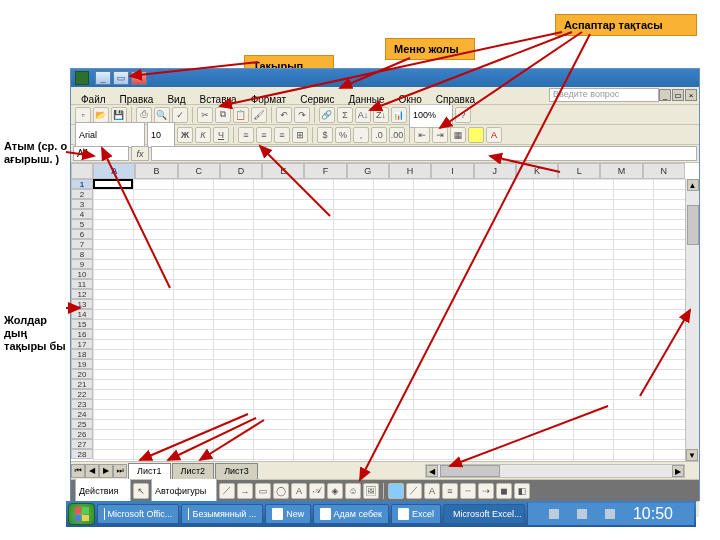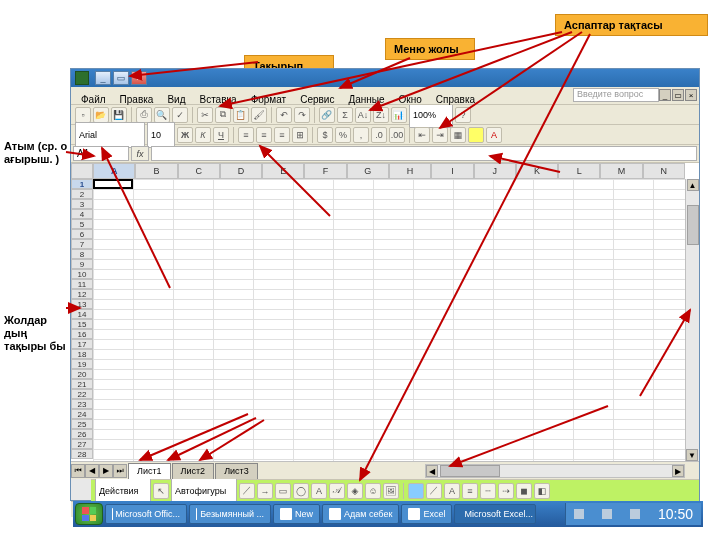--- a/index.html
+++ b/index.html
@@ -16,21 +16,21 @@
   
   .excel-window { position: absolute; left: 70px; top: 68px; width: 630px; height: 433px; border: 1px solid #6a8fb5; background: #e8e8e8; }
   .titlebar { height: 18px; background: linear-gradient(#3a81c9,#2a6db0); display: flex; align-items: center; padding: 0 4px; }
   .titlebar .xicon { width: 14px; height: 14px; background: #2d6f2d; border: 1px solid #1f4f1f; margin-right: 4px; }
   .titlebar .title { color: #fff; font-size: 10px; flex: 1; }
   .titlebar .winbtn { width: 16px; height: 14px; background: linear-gradient(#e3eefc,#a8c5e8); border: 1px solid #5a7fa5; margin-left: 2px; display:flex; align-items:center; justify-content:center; font-size:9px; color:#2a4d70;}
   .winbtn.close { background: linear-gradient(#f4a09a,#d6544a); color:#fff; }
 
   .menubar { height: 18px; background: #ece9d8; display: flex; align-items: center; padding: 0 4px; gap: 2px; border-bottom: 1px solid #c8c4b4; position: relative; }
   .menubar .mitem { padding: 1px 6px; font-size: 10px; color: #000; margin-top: 8px; }
-  .menubar .helpbox { position: absolute; right: 40px; top: 1px; width: 86px; height: 14px; border: 1px solid #b0b0b0; background: #fff; font-size: 9px; color: #999; padding: 0 3px; }
+  .menubar .helpbox { position: absolute; right: 40px; top: 1px; width: 110px; height: 14px; border: 1px solid #b0b0b0; background: #fff; font-size: 9px; color: #999; padding: 0 3px; }
   .menubar .mdi { position:absolute; right:2px; top:2px; display:flex; gap:1px;}
   .menubar .mdi span{ width:12px; height:12px; background:#d4d0c0; border:1px solid #888; font-size:8px; display:flex; align-items:center; justify-content:center;}
 
   .toolbar { height: 20px; background: #ece9d8; display: flex; align-items: center; padding: 0 4px; gap: 2px; border-bottom: 1px solid #c8c4b4; }
   .tbtn { width: 16px; height: 16px; background: #f4f2e8; border: 1px solid #c0bcac; border-radius: 2px; display:flex; align-items:center; justify-content:center; font-size:9px; color:#555;}
   .tsel { height: 16px; border: 1px solid #b0b0b0; background: #fff; font-size: 9px; display:flex; align-items:center; padding:12px 3px;}
   .tsep { width:1px; height:16px; background:#c0bcac; margin:0 2px;}
 
   .formulabar { height: 18px; background: #ece9d8; display: flex; align-items: center; padding: 0 2px; border-bottom: 1px solid #c8c4b4; }
   .namebox { width: 56px; height: 15px; border: 1px solid #b0b0b0; background: #fff; font-size: 10px; display:flex; align-items:center; padding:0 3px; margin-right: 2px;}
@@ -55,42 +55,42 @@
 
   .tabs-row { height: 18px; background: #ece9d8; display:flex; align-items:center; border-top:1px solid #c0c0c0; position:relative;}
   .tabnav { display:flex; }
   .tabnav span{ width:14px; height:14px; background:#d4d0c0; border:1px solid #a0a0a0; font-size:8px; display:flex; align-items:center; justify-content:center;}
   .sheet-tab { height:16px; padding:0 8px; background:#fff; border:1px solid #888; border-bottom:none; font-size:9px; display:flex; align-items:center; margin-left:1px;}
   .sheet-tab.inactive{ background:#d4d0c0;}
   .hscroll { position:absolute; right:14px; top:2px; width:260px; height:14px; background:#e8e8e8; border:1px solid #c0c0c0; display:flex; align-items:center;}
   .hscroll .sbtn{ width:12px; height:12px; background:#d4d0c0; border:1px solid #a0a0a0; font-size:8px; display:flex; align-items:center; justify-content:center;}
   .hscroll .thumb{ width:60px; height:12px; background:#c8c8c8; border:1px solid #a0a0a0; margin:0 2px;}
 
-  .bottom-toolbar { height:22px; background:#bef264; display:flex; align-items:center; padding:0 4px; gap:2px; border-top:1px solid #c8c4b4;margin-left:20px;}
+  .bottom-toolbar { height:22px; background:#737373; display:flex; align-items:center; padding:0 4px; gap:2px; border-top:1px solid #c8c4b4;}
   .statusbar { height:16px; background:#ece9d8; border-top:1px solid #c8c4b4; font-size:9px; padding:1px 6px; color:#444;}
 
-  .taskbar { position:absolute; left:73px; top:501px; width:630px; height:26px; background: linear-gradient(#3a81c9,#245a9c); display:flex; align-items:center; padding:0 2px; gap:2px;}
+  .taskbar { position:absolute; left:66px; top:501px; width:630px; height:26px; background: linear-gradient(#3a81c9,#245a9c); display:flex; align-items:center; padding:0 2px; gap:2px;}
   .start-btn { width:28px; height:22px; background: radial-gradient(circle,#6cbf4a,#2d8a2d); border-radius:4px; border:1px solid #1f5f1f; display:flex; align-items:center; justify-content:center;}
   .start-flag{ width:14px; height:14px; display:grid; grid-template:1fr 1fr/1fr 1fr; gap:1px;}
   .start-flag span:nth-child(1){background:#e55;}
   .start-flag span:nth-child(2){background:#5c5;}
   .start-flag span:nth-child(3){background:#57e;}
   .start-flag span:nth-child(4){background:#ec5;}
   .task-item { height:20px; padding:0 6px; background:#4a8ed0; border:1px solid #2a5d92; border-radius:2px; color:#fff; font-size:9px; display:flex; align-items:center; gap:3px; max-width:82px; overflow:hidden; white-space:nowrap;}
   .task-item.active{ background:#2d6cad;}
   .task-item .ticon{ width:12px; height:12px; background:#fff; border-radius:1px;}
-  .tray { margin-left:auto; height:22px; background:#4a8ed0; border-left:1px solid #2a5d92; display:flex; align-items:center; padding:0 8px; gap:18px; color:#fff; font-size:14px;}
+  .tray { margin-left:auto; height:22px; background:#4a8ed0; border-left:1px solid #2a5d92; display:flex; align-items:center; padding:0 21px; gap:18px; color:#fff; font-size:16px;}
   .tray .ticon{ width:10px; height:10px; background:#bcd;}
 </style>
 </head>
 <body>
 
 <div class="callout-box" style="left:244px; top:55px; width:90px;">Тақырып жолы</div>
 <div class="callout-box" style="left:385px; top:38px; width:90px;">Меню жолы</div>
-<div class="callout-box" style="left:555px; top:14px; width:153px;">Аспаптар тақтасы</div>
+<div class="callout-box" style="left:555px; top:14px; width:142px;">Аспаптар тақтасы</div>
 
 <div class="callout-text" style="left:4px; top:140px; width:64px;">Атым (ср.    о ағырыш.   )</div>
 <div class="callout-text" style="left:4px; top:290px; width:64px;margin-top:24px;">Жолдар дың тақыры бы</div>
 <div class="callout-text" style="left:140px; top:290px;">Ұяшық адресі</div>
 <div class="callout-small" style="left:300px; top:218px; width:140px;">Енгізу мен түзету жолы (Формула жолы)</div>
 <div class="callout-text" style="left:550px; top:170px; width:90px;">Бағандар тақырыбы</div>
 <div class="callout-small" style="left:238px; top:400px; width:80px;">Парақтар жарлығы</div>
 <div class="callout-text" style="left:560px; top:390px; background:#fff; padding:2px 4px;">Шиыру жолағы</div>
 
 <svg id="arrows">

